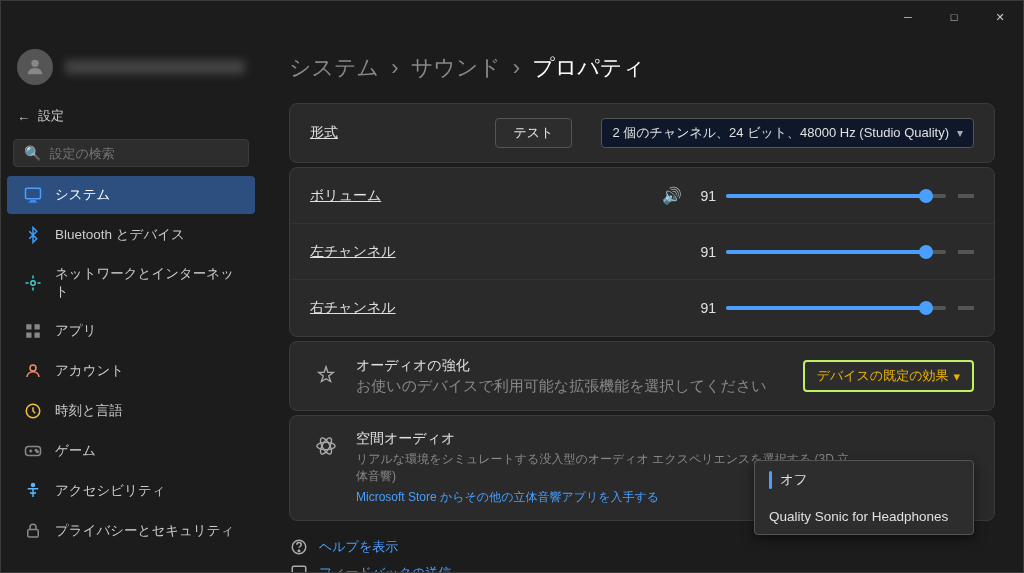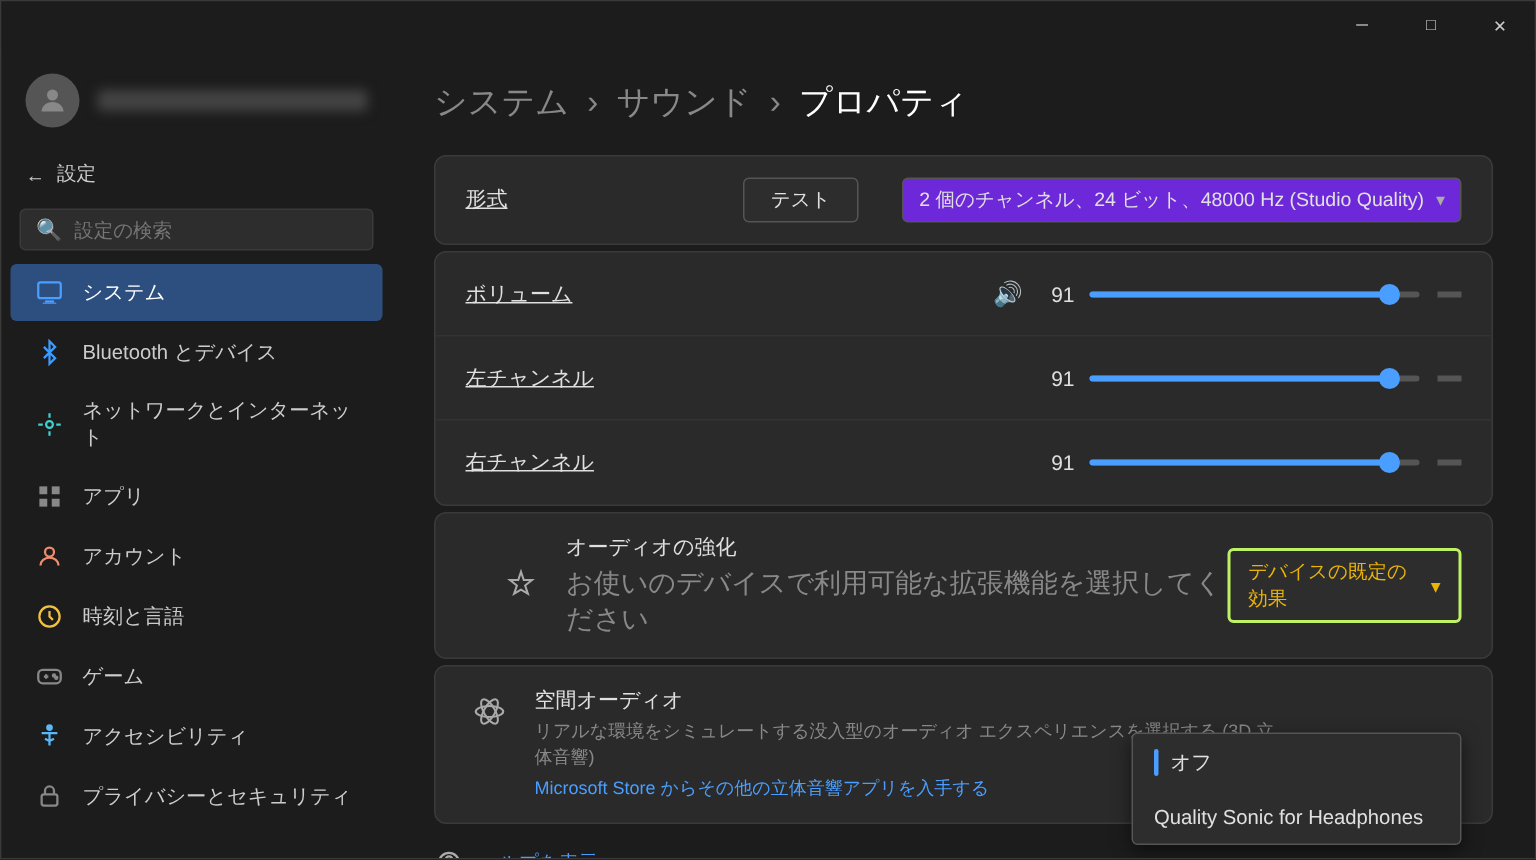--- a/index.html
+++ b/index.html
@@ -200,21 +200,21 @@
       border: 1px solid #555;
       border-radius: 4px;
       color: #e0e0e0;
       padding: 5px 18px;
       font-size: 13px;
       cursor: pointer;
     }
     .format-select {
       display: flex;
       align-items: center;
-      background: #6d28d9;
+      background: #0f172a;
       border: 1px solid #555;
       border-radius: 4px;
       padding: 5px 10px;
       color: #e0e0e0;
       font-size: 13px;
       gap: 8px;
       cursor: pointer;
       min-width: 320px;
     }
     .format-select .chevron { color: #aaa; font-size: 12px; }
@@ -273,21 +273,21 @@
       color: #aaa;
       font-size: 20px;
       margin-right: 14px;
       flex-shrink: 0;
     }
     .enhance-text .title {
       font-size: 14px;
       color: #e0e0e0;
     }
     .enhance-text .sub {
-      font-size: 18px;
+      font-size: 15px;
       color: #888;
       margin-top: 2px;
     }
     .effect-select {
       display: flex;
       align-items: center;
       background: #2d2d2d;
       border: 2px solid #bef264;
       border-radius: 4px;
       padding: 5px 12px;
@@ -564,21 +564,21 @@
             <span class="vol-value">91</span>
             <div class="slider-track">
               <div class="slider-fill" style="width: 91%;"></div>
               <div class="slider-thumb" style="left: calc(91% - 7px);"></div>
             </div>
             <div class="slider-end"></div>
           </div>
         </div>
       </div>
 
-      <div class="section-card" style="margin-top:4px;padding-left:21px;">
+      <div class="section-card" style="margin-top:4px;">
         <div class="enhance-row">
           <div class="enhance-icon">
             <svg width="22" height="22" viewBox="0 0 24 24" fill="none" stroke="#aaa" stroke-width="1.5">
               <path d="M12 2l2 6h6l-5 4 2 6-5-3-5 3 2-6-5-4h6z"></path>
             </svg>
           </div>
           <div class="enhance-text">
             <div class="title">オーディオの強化</div>
             <div class="sub">お使いのデバイスで利用可能な拡張機能を選択してください</div>
           </div>

